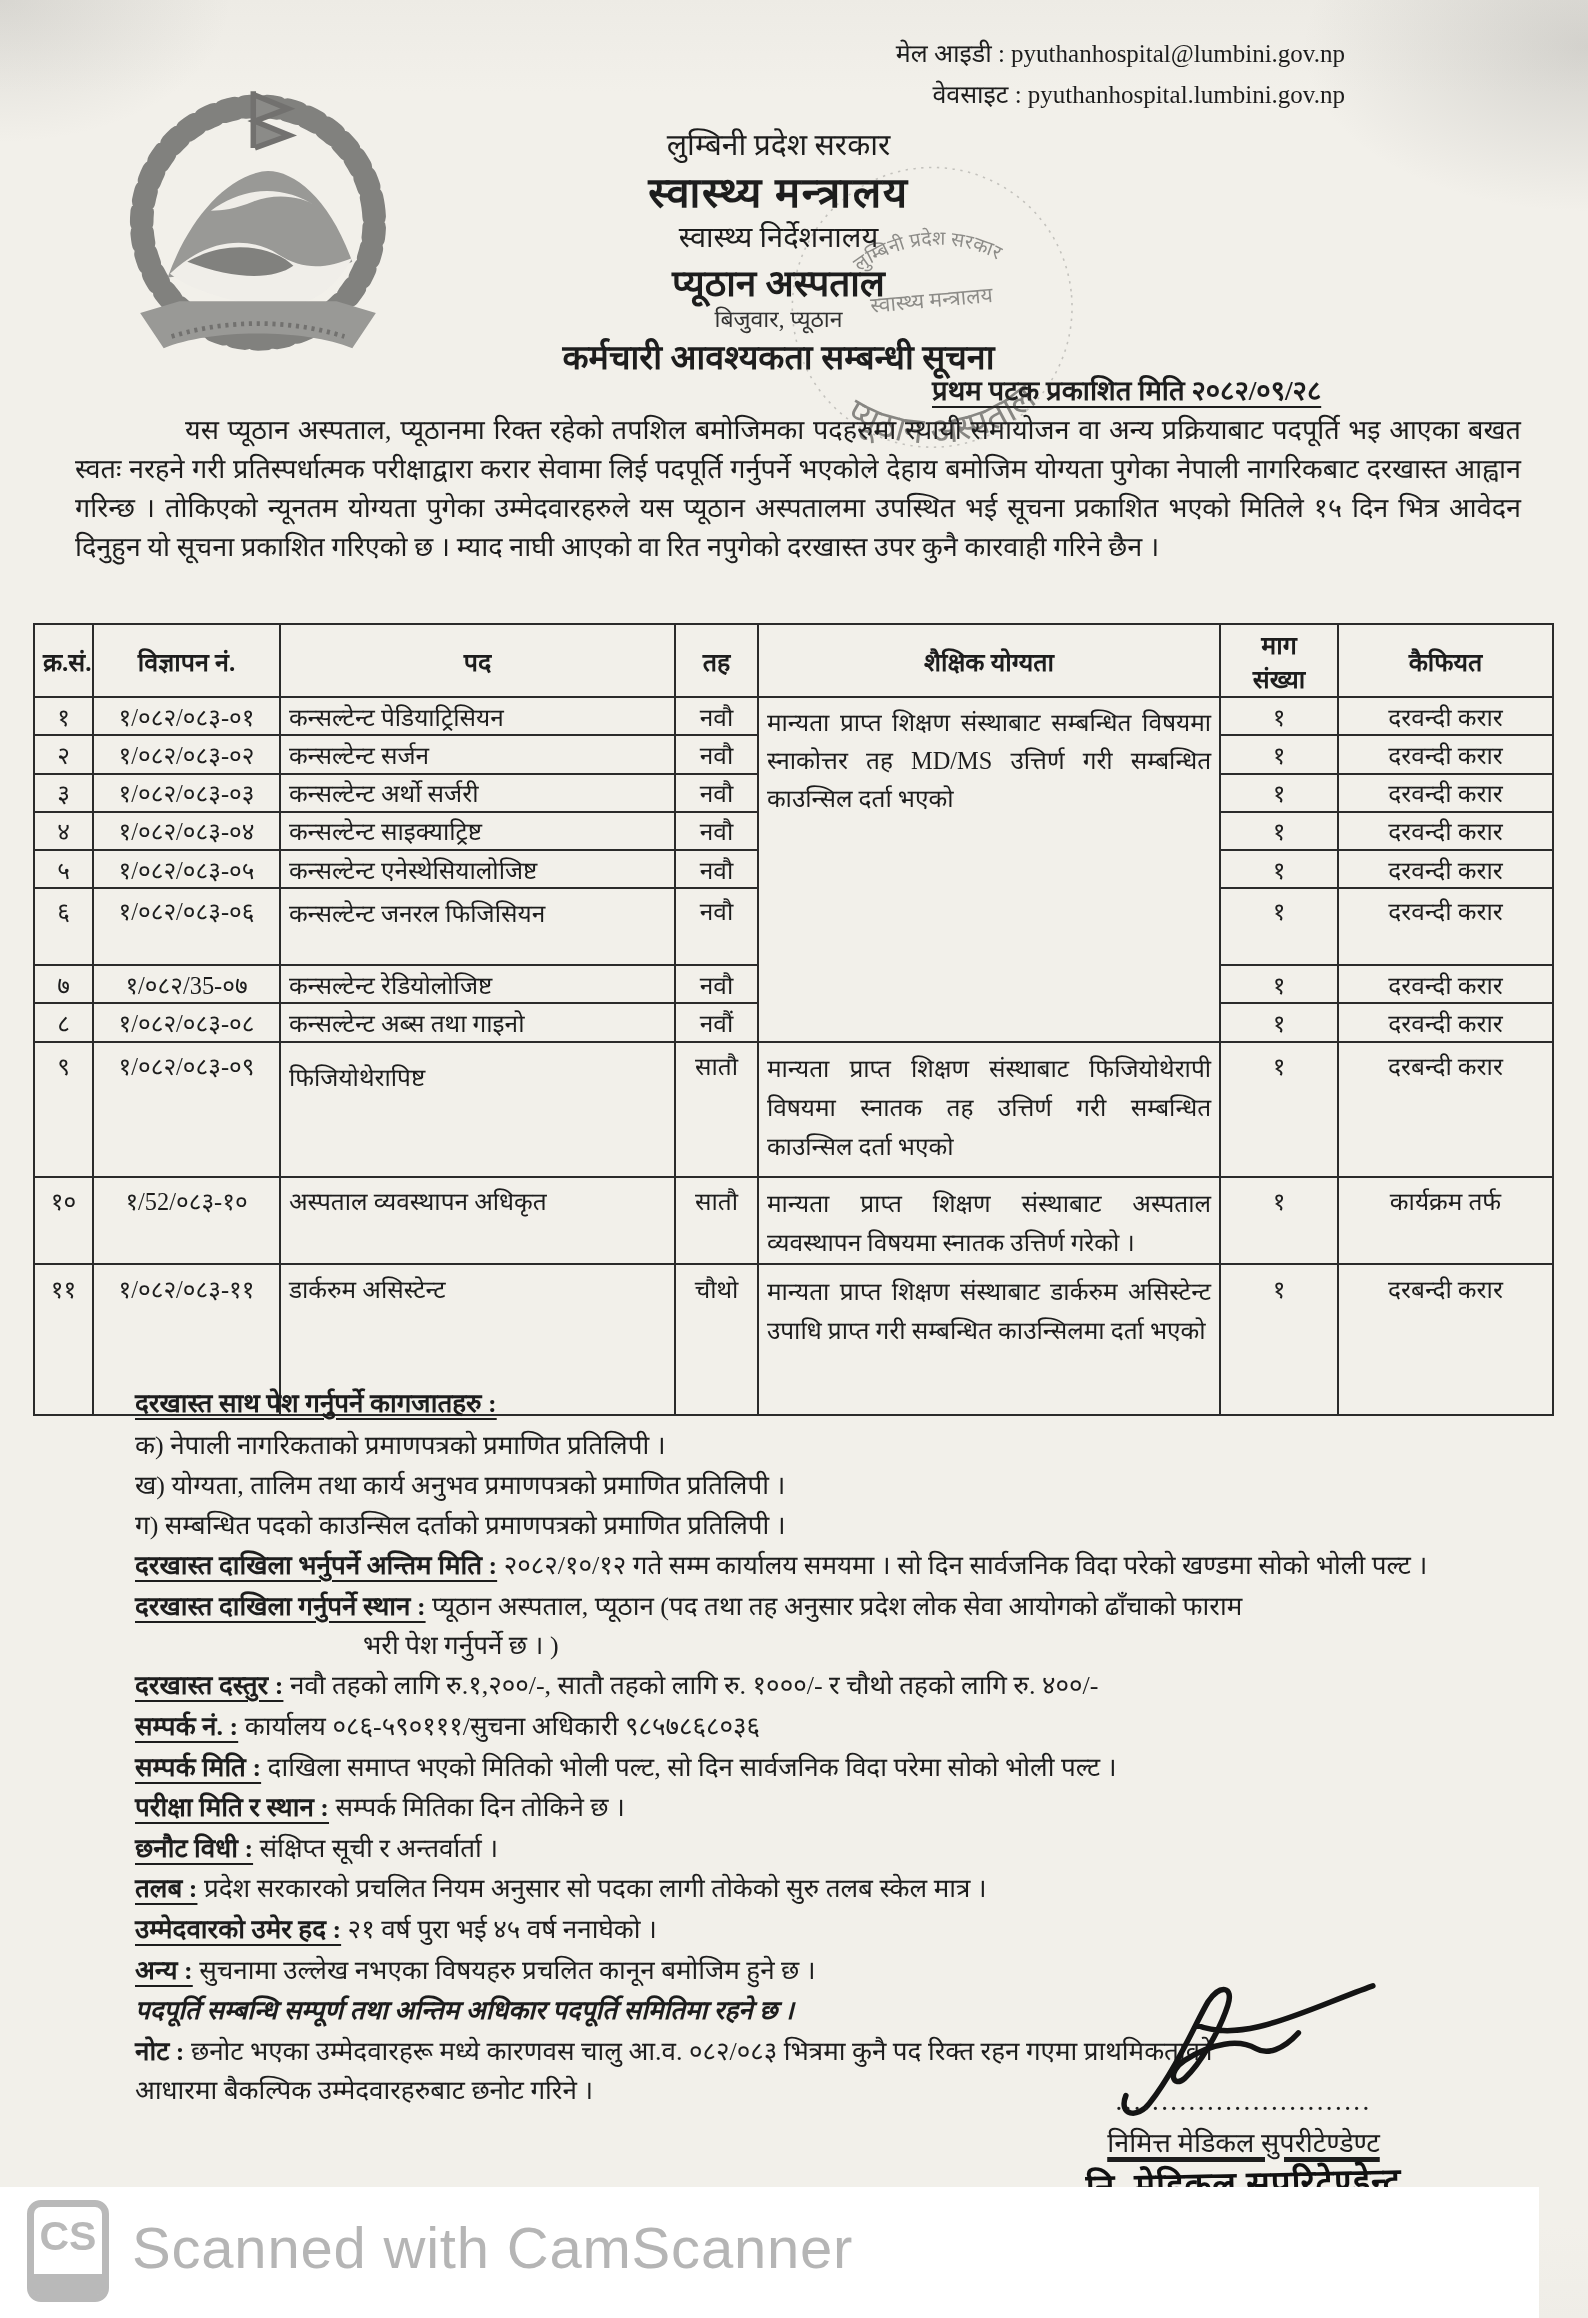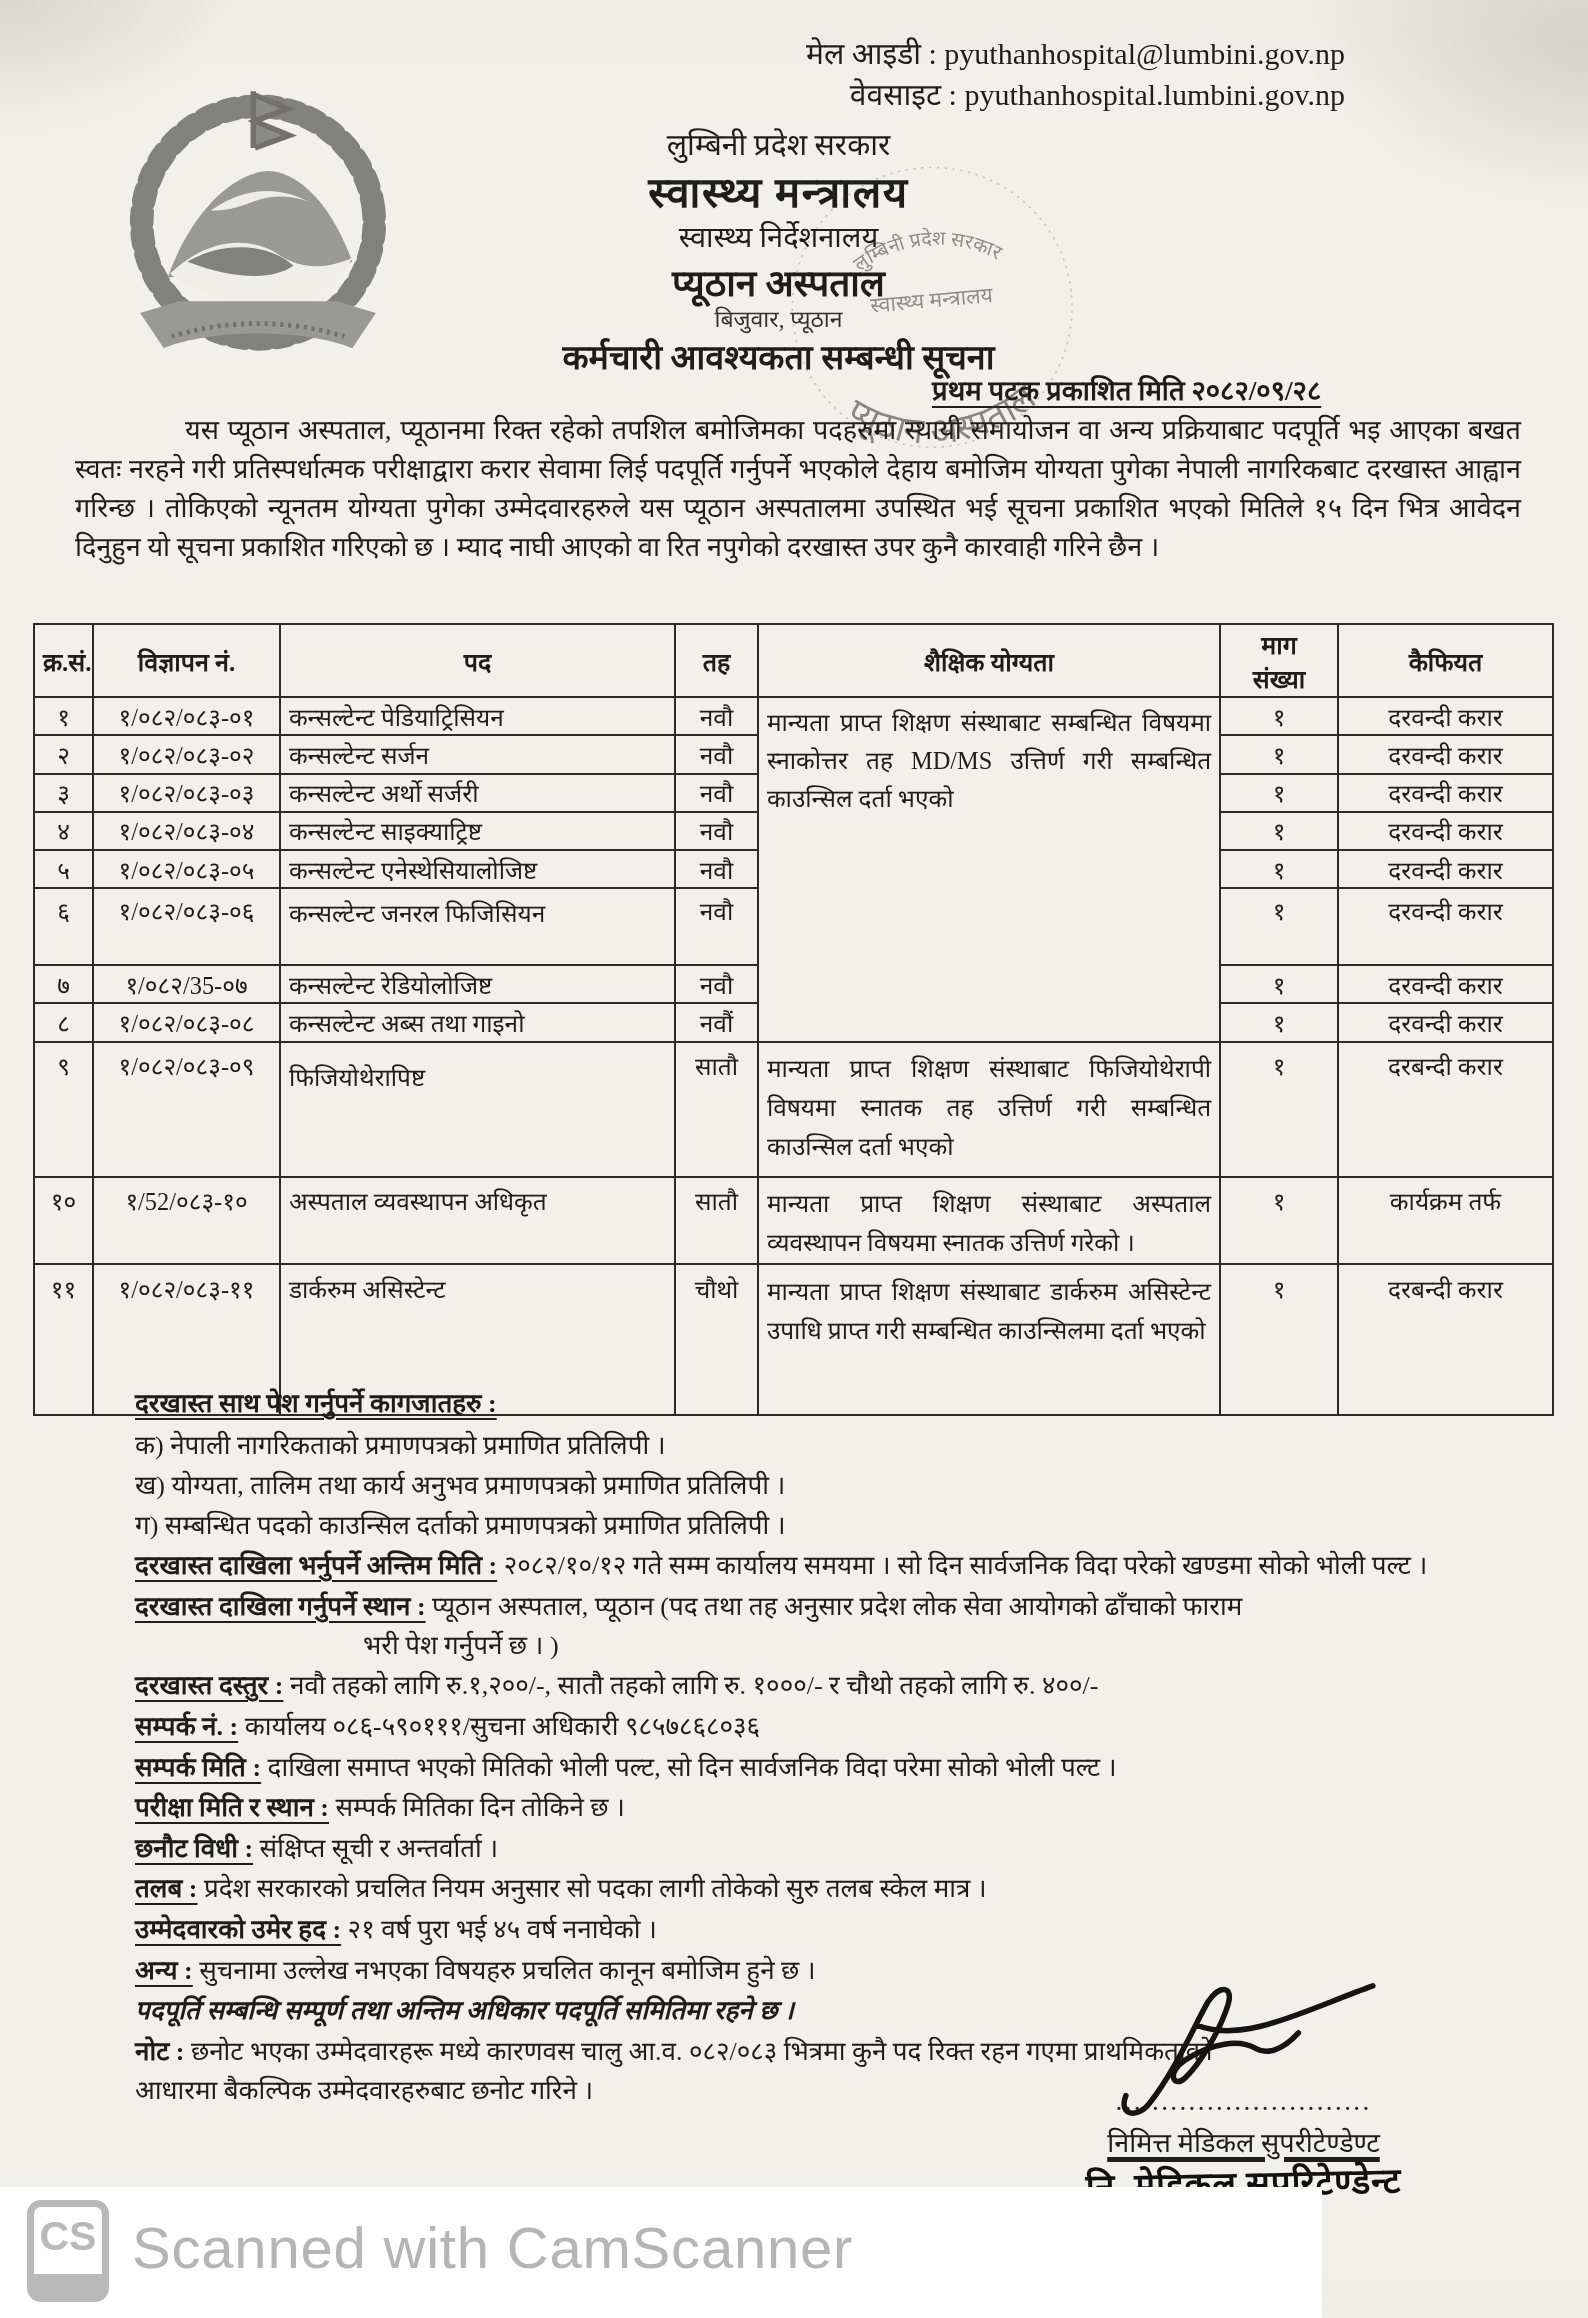--- a/index.html
+++ b/index.html
@@ -9,21 +9,21 @@
     margin:0 auto;
     background:
       radial-gradient(330px 204px at 0px 0px, rgba(120,120,118,.18), rgba(0,0,0,0) 70%),
       radial-gradient(409px 236px at 1589px 47px, rgba(110,110,108,.22), rgba(0,0,0,0) 70%),
       linear-gradient(180deg,#edebe5 0%, #f2f0ea 4%, #f2f0ea 96%, #efede7 100%);
     font-family:"Liberation Serif","DejaVu Serif",serif;
     color:#1d1d1d;
     overflow:hidden;
   }
   
-  .contact{position:absolute;top:33px;left:747px;width:598px;text-align:right;font-size:30px;line-height:41px;}
+  .contact{position:absolute;top:33px;left:747px;width:598px;text-align:right;font-size:25px;line-height:41px;}
   
   .emblem{position:absolute;left:93px;top:77px;width:330px;height:299px;opacity:.85;}
   
   .hline{position:absolute;left:0;width:1557px;text-align:center;}
   .h-gov{top:123px;font-size:30px;}
   .h-min{top:162px;font-size:42px;font-weight:bold;letter-spacing:1.6px;}
   .h-dir{top:216px;font-size:29px;}
   .h-hos{top:256px;font-size:37px;font-weight:bold;}
   .h-addr{top:302px;font-size:23px;opacity:.9;}
   .h-title{top:333px;font-size:34px;font-weight:bold;}
@@ -54,21 +54,21 @@
   .dl-cont-note{}
   .emphasis{font-weight:bold;font-style:italic;}
   
   .sig{position:absolute;right:94px;top:1978px;width:503px;text-align:center;}
   .sig svg{display:block;margin:0 auto;}
   .sig-dots{font-size:27px;letter-spacing:2.4px;margin-top:-41px;}
   .sig-name{font-size:29px;margin-top:4.7px;}
   .sig-typed{font-size:27px;margin-top:6.3px;text-decoration:underline;text-decoration-thickness:4.7px;text-underline-offset:4.7px;}
   .sig-stamp{font-size:35px;font-weight:bold;margin-top:-1.6px;transform:rotate(-1.2deg);letter-spacing:0.8px;color:#111;}
   
-  .footer{position:absolute;left:0;bottom:0;width:1322px;height:132px;background:#ffffff;}
+  .footer{position:absolute;left:0;bottom:0;width:1539px;height:132px;background:#ffffff;}
   .cs-logo{position:absolute;left:27px;top:12.6px;width:82px;height:102px;border:7.9px solid #b9b9b9;border-radius:14px;box-sizing:border-box;}
   .cs-letters{font-family:"Liberation Sans","DejaVu Sans",sans-serif;font-weight:bold;font-size:41px;color:#b9b9b9;text-align:center;margin-top:6.3px;}
   .cs-band{position:absolute;left:0;bottom:0;width:100%;height:20.4px;background:#b9b9b9;border-radius:0 0 4.7px 4.7px;}
   .cs-text{position:absolute;left:132px;top:27px;font-family:"Liberation Sans","DejaVu Sans",sans-serif;font-size:58px;color:#b5b5b5;letter-spacing:0.8px;}
 </style>
 </head>
 <body>
 
 <div class="page">
 

